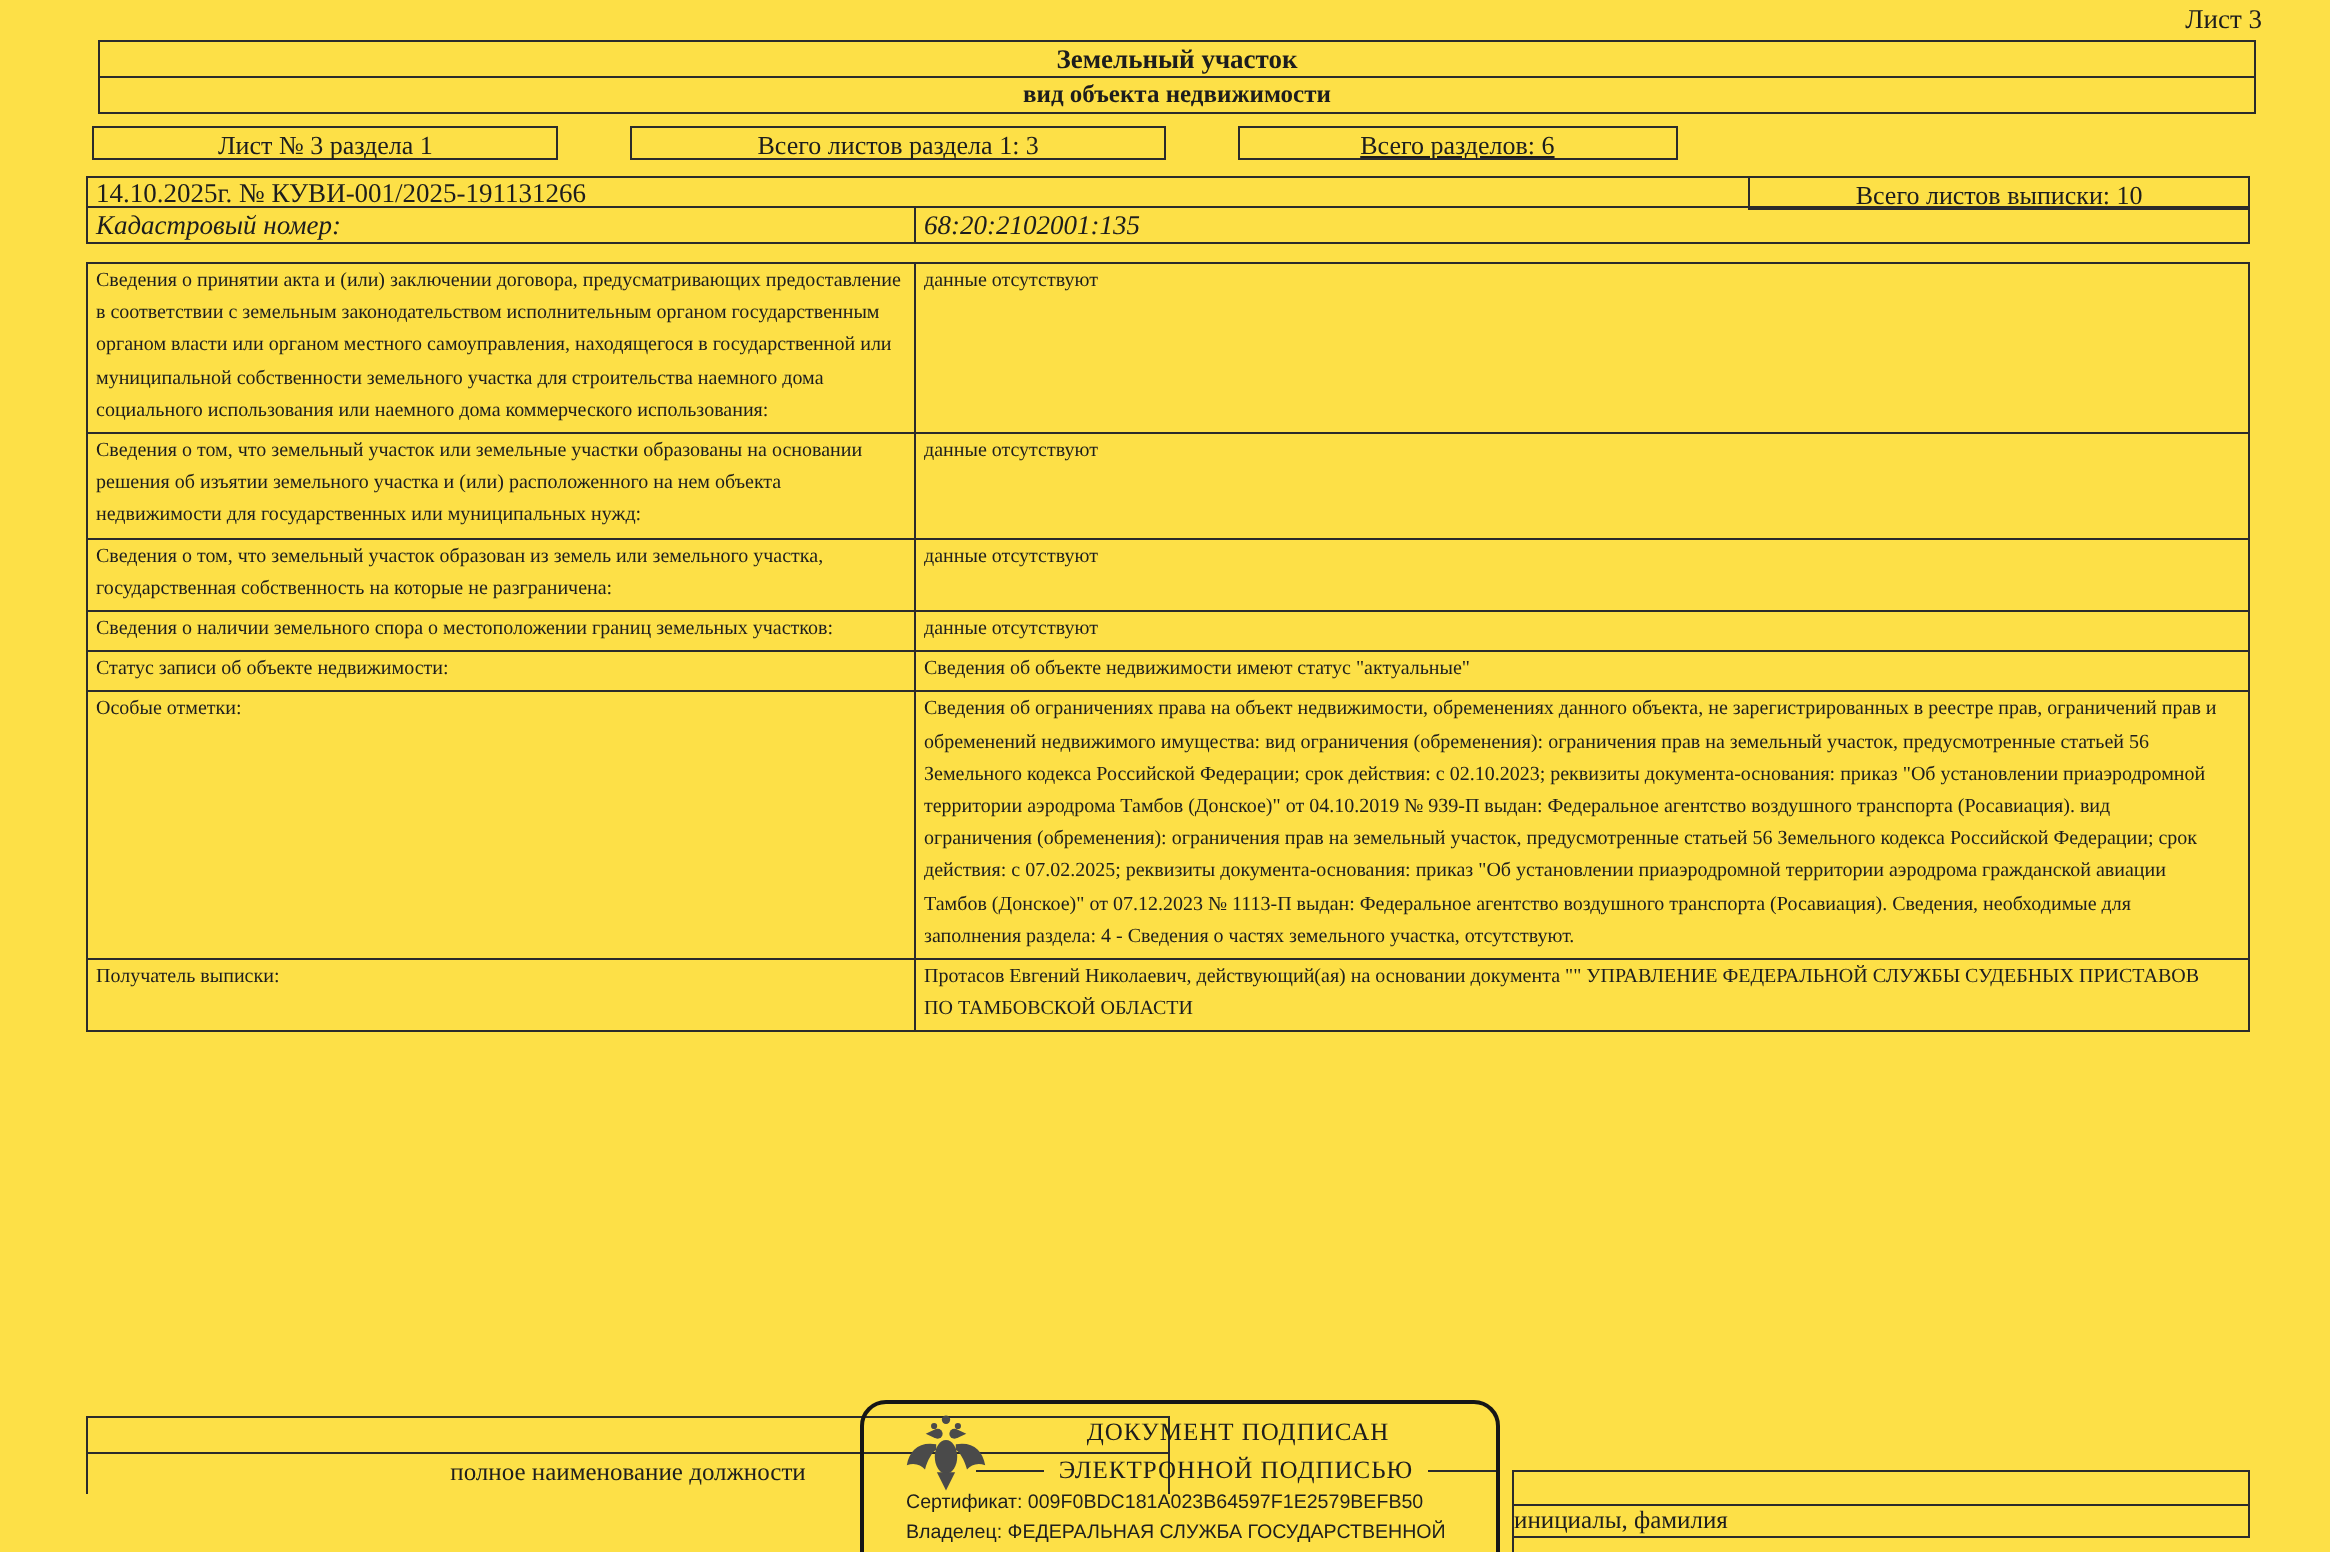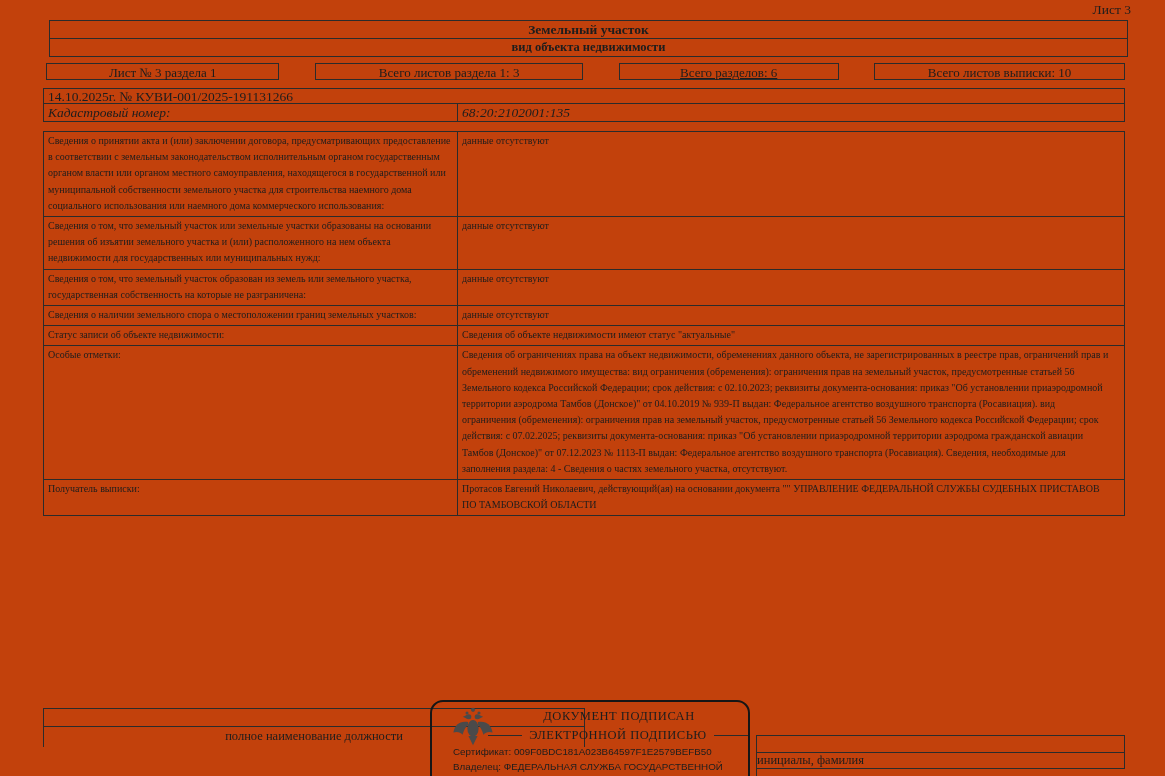--- a/index.html
+++ b/index.html
@@ -1,19 +1,19 @@
 <!DOCTYPE html>
 <html><head>
 <meta charset="utf-8">
 <style>
   html,body{margin:0;padding:0;background:#ffffff;}
   .page{
     position:relative;
     width:1165px;height:776px;
-    background:#c2410c;
+    background:#fde047;
     overflow:hidden;
     font-family:"Liberation Serif","DejaVu Serif",serif;
     color:#1d1d1d;
   }
   .abs{position:absolute;}
 
   
   .sheet-label{top:2px;right:34px;font-size:13.5px;}
 
   
@@ -22,21 +22,21 @@
   .title-row.first{border-bottom:1.5px solid #2b2b2b;}
   .title-row.second{font-size:12.5px;}
 
   
   .header-row{left:46px;top:63px;width:1079px;display:flex;gap:37px;}
   .header-cell{
     border:1.5px solid #2b2b2b;height:17px;line-height:17px;
     text-align:center;font-size:13px;box-sizing:border-box;
   }
   .header-cell + .header-cell{margin-left:-1.5px;}
-  .hc1{width:24%;}.hc2{width:27.6%;}.hc3{width:22.6%;text-decoration:underline;}.hc4{width:25.8%;}
+  .hc1{width:24%;}.hc2{width:27.6%;}.hc3{width:22.6%;text-decoration:underline;}.hc4{width:25.8%;margin-top:25px;}
 
   
   .date-box{left:43px;top:88px;width:1082px;border:1.5px solid #2b2b2b;
     height:16px;line-height:16px;font-size:13.5px;padding-left:4px;box-sizing:border-box;}
   .kad-row{left:43px;top:102.5px;width:1082px;border:1.5px solid #2b2b2b;display:flex;box-sizing:border-box;}
   .kad-cell{height:17px;line-height:17px;font-size:13.5px;padding-left:4px;box-sizing:border-box;font-style:italic;}
   .kad-l{width:414px;border-right:1.5px solid #2b2b2b;}
   .kad-r{flex:1;}
 
   

